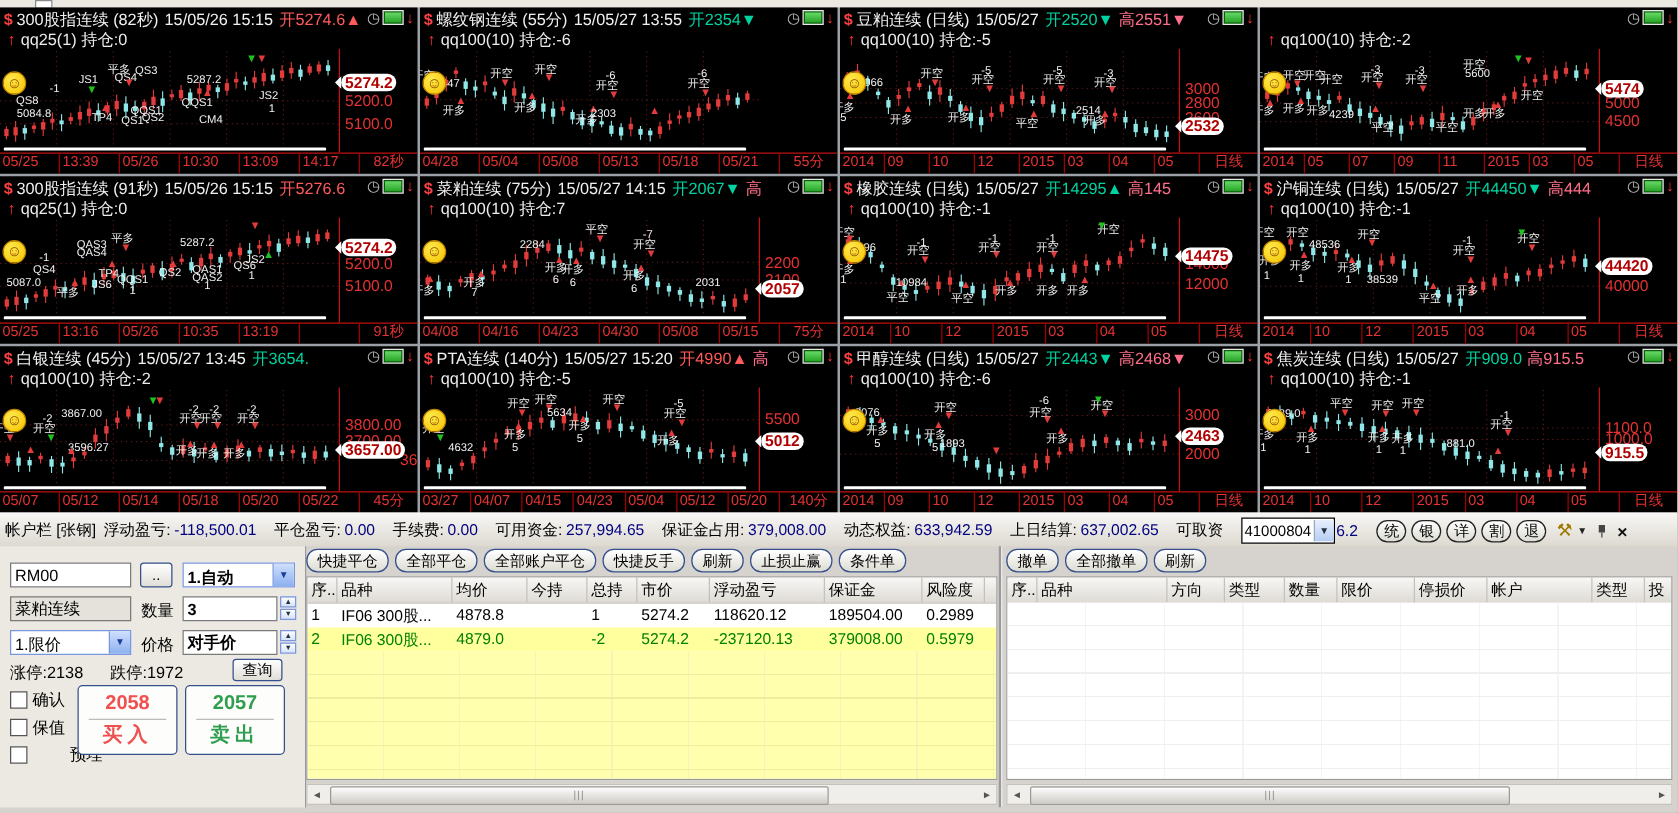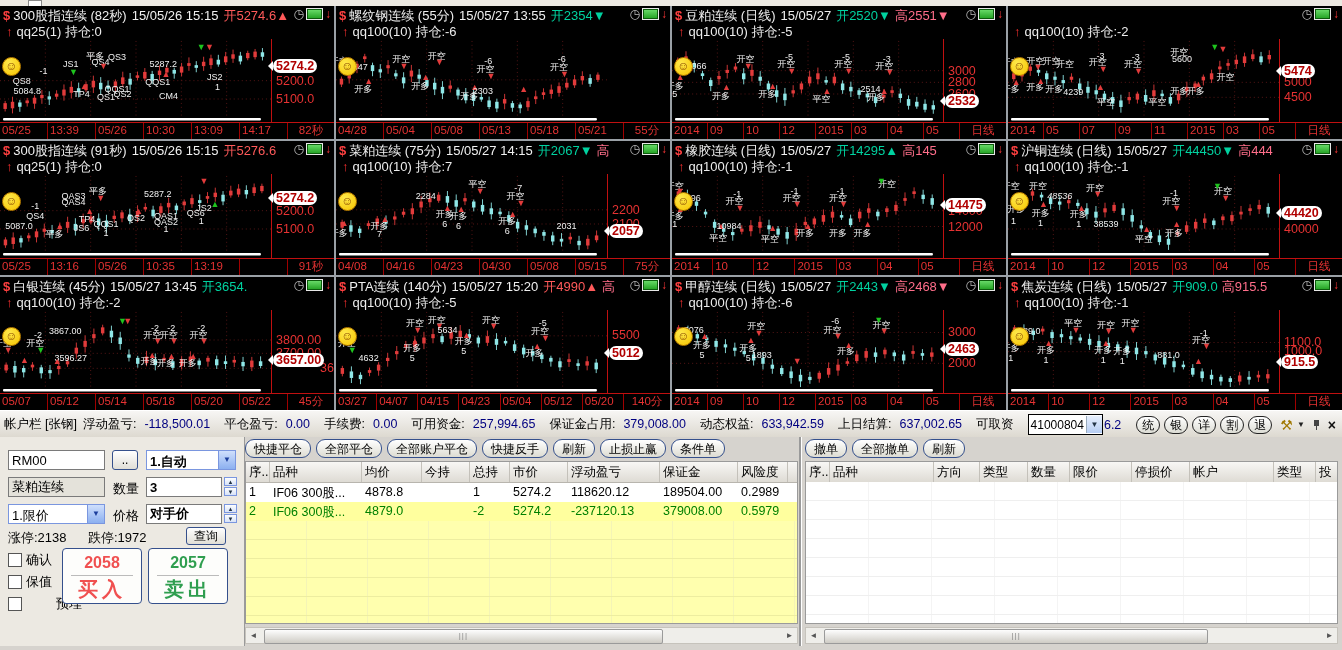--- a/index.html
+++ b/index.html
@@ -37,21 +37,21 @@
   .bubble::before{content:"";position:absolute;left:-5px;top:50%;transform:translateY(-50%);
           border:5px solid transparent;border-right-color:#fff;border-left:0;}
   .xstrip{position:absolute;left:0;right:0;bottom:0;height:16px;border-top:1px solid #c01010;display:flex;color:#e63232;font-size:11.5px;}
   .xstrip .xl{flex:1;border-right:1px solid #a00000;padding-left:2px;overflow:hidden;white-space:nowrap;line-height:15px;}
   .xstrip .xp{width:46px;text-align:center;line-height:15px;}
   
   #acctbar{position:absolute;left:0;top:410px;width:1342px;height:27px;background:linear-gradient(#f7f6f4,#dcd8cf);
            border-top:1px solid #fff;border-bottom:1px solid #aaa;display:flex;align-items:center;font-size:12.5px;color:#000;white-space:nowrap;}
   #acctbar .t{margin:0 6px 0 4px;}
   .acc-item{margin-right:14px;}
-  .acc-item .v{color:#000080;margin-left:8px;text-align:center;}
+  .acc-item .v{color:#000080;margin-left:3px;text-align:center;}
   #acct-combo{display:inline-flex;align-items:center;height:19px;border:1px solid #000;background:#fff;margin-right:1px;}
   #acct-combo .cv{padding:0 2px;font-size:12px;}
   #acct-combo .ca{width:15px;height:17px;background:linear-gradient(#e8f0fd,#b6cdf3);border-left:1px solid #9ab;font-size:8px;
                   display:flex;align-items:center;justify-content:center;color:#234;}
   .pill{display:inline-block;height:16px;line-height:16px;padding:0 5px;margin-left:4px;border:1px solid #222;border-radius:9px;
         background:linear-gradient(#fff,#dcdcd4);font-size:12px;}
   .tools{color:#a07800;font-size:14px;margin-left:8px;}
   .caret{font-size:8px;margin-left:4px;color:#222;}
   .pin{position:relative;width:9px;height:12px;display:inline-block;margin-left:7px;}
   .pin::before{content:"";position:absolute;left:2px;top:1px;width:5px;height:6px;background:#444;}
@@ -72,21 +72,21 @@
             font-size:6px;line-height:8px;text-align:center;color:#234;box-sizing:border-box;}
   .spin .dn{top:10px;}
   .btn{display:inline-block;border:1px solid #35508c;border-radius:9px;background:linear-gradient(#ffffff,#dddcd2);
        font-size:12px;height:19px;line-height:18px;padding:0 8px;color:#000;box-sizing:border-box;}
   .sqbtn{position:absolute;border:1px solid #35508c;border-radius:3px;background:linear-gradient(#fff,#e0ded6);
          text-align:center;font-size:12px;box-sizing:border-box;}
   .chk{position:absolute;display:flex;align-items:center;font-size:13px;}
   .chk .box{width:12px;height:12px;border:1px solid #555;background:#fff;margin-right:4px;}
   .trade{position:absolute;width:78px;height:54px;border:1px solid #35508c;border-radius:4px;background:#fdfdfb;text-align:center;}
   .trade .p{font-size:16px;font-weight:bold;line-height:24px;border-bottom:1px solid #bbb;margin:2px 8px 0;}
-  .trade .w{font-size:20px;font-weight:bold;line-height:26px;letter-spacing:4px;}
+  .trade .w{font-size:16px;font-weight:bold;line-height:26px;letter-spacing:4px;}
   .buy .p,.buy .w{color:#f05050;}
   .sell .p,.sell .w{color:#2f9e4f;}
   
   #pospanel{position:absolute;left:245px;top:0;width:553px;height:209px;}
   #ordpanel{position:absolute;left:805px;top:0;width:533px;height:209px;}
   .btnrow{position:absolute;left:0;top:2px;height:20px;white-space:nowrap;}
   .btnrow .btn{margin-right:5px;}
   .grid{position:absolute;left:0;top:24px;right:0;bottom:22px;border:1px solid #9a9a9a;background:#fff;overflow:hidden;}
   .ghead{display:grid;height:20px;background:linear-gradient(#f8f7f5,#dedbd4);border-bottom:1px solid #b8b5ae;}
   .ghead span{border-right:1px solid #c4c1ba;padding:2px 0 0 3px;font-size:12.5px;overflow:hidden;white-space:nowrap;}
@@ -1068,21 +1068,21 @@
             <rect x="3" y="81.5" width="256" height="2.6" rx="1" fill="#ffffff"></rect>
           </svg>
           <span class="mark" style="left: 1%; top: 14%;">开空</span>
           <span class="mark" style="left: 11%; top: 14%;">开空</span>
           <span class="mark" style="left: 3%; top: 42%;">开多</span>
           <span class="mark" style="left: 2%; top: 56%;">1</span>
           <span class="mark tri" style="color: rgb(226, 59, 59); left: 5%; top: 32%;">▲</span>
           <span class="mark" style="left: 12%; top: 46%;">开多</span>
           <span class="mark" style="left: 12%; top: 58%;">1</span>
           <span class="mark tri" style="color: rgb(226, 59, 59); left: 13%; top: 36%;">▲</span>
-          <span class="mark" style="left: 19%; top: 26%; font-style: italic;">48536</span>
+          <span class="mark" style="left: 19%; top: 26%;">48536</span>
           <span class="mark" style="left: 26%; top: 48%;">开多</span>
           <span class="mark" style="left: 26%; top: 60%;">1</span>
           <span class="mark tri" style="color: rgb(226, 59, 59); left: 27%; top: 40%;">▲</span>
           <span class="mark" style="left: 32%; top: 16%;">开空</span>
           <span class="mark tri" style="color: rgb(226, 59, 59); left: 33%; top: 24%;">▼</span>
           <span class="mark" style="left: 36%; top: 60%;">38539</span>
           <span class="mark" style="left: 50%; top: 78%;">平空</span>
           <span class="mark tri" style="color: rgb(226, 59, 59); left: 51%; top: 66%;">▲</span>
           <span class="mark" style="left: 61%; top: 22%;">-1</span>
           <span class="mark" style="left: 60%; top: 32%;">开空</span>

